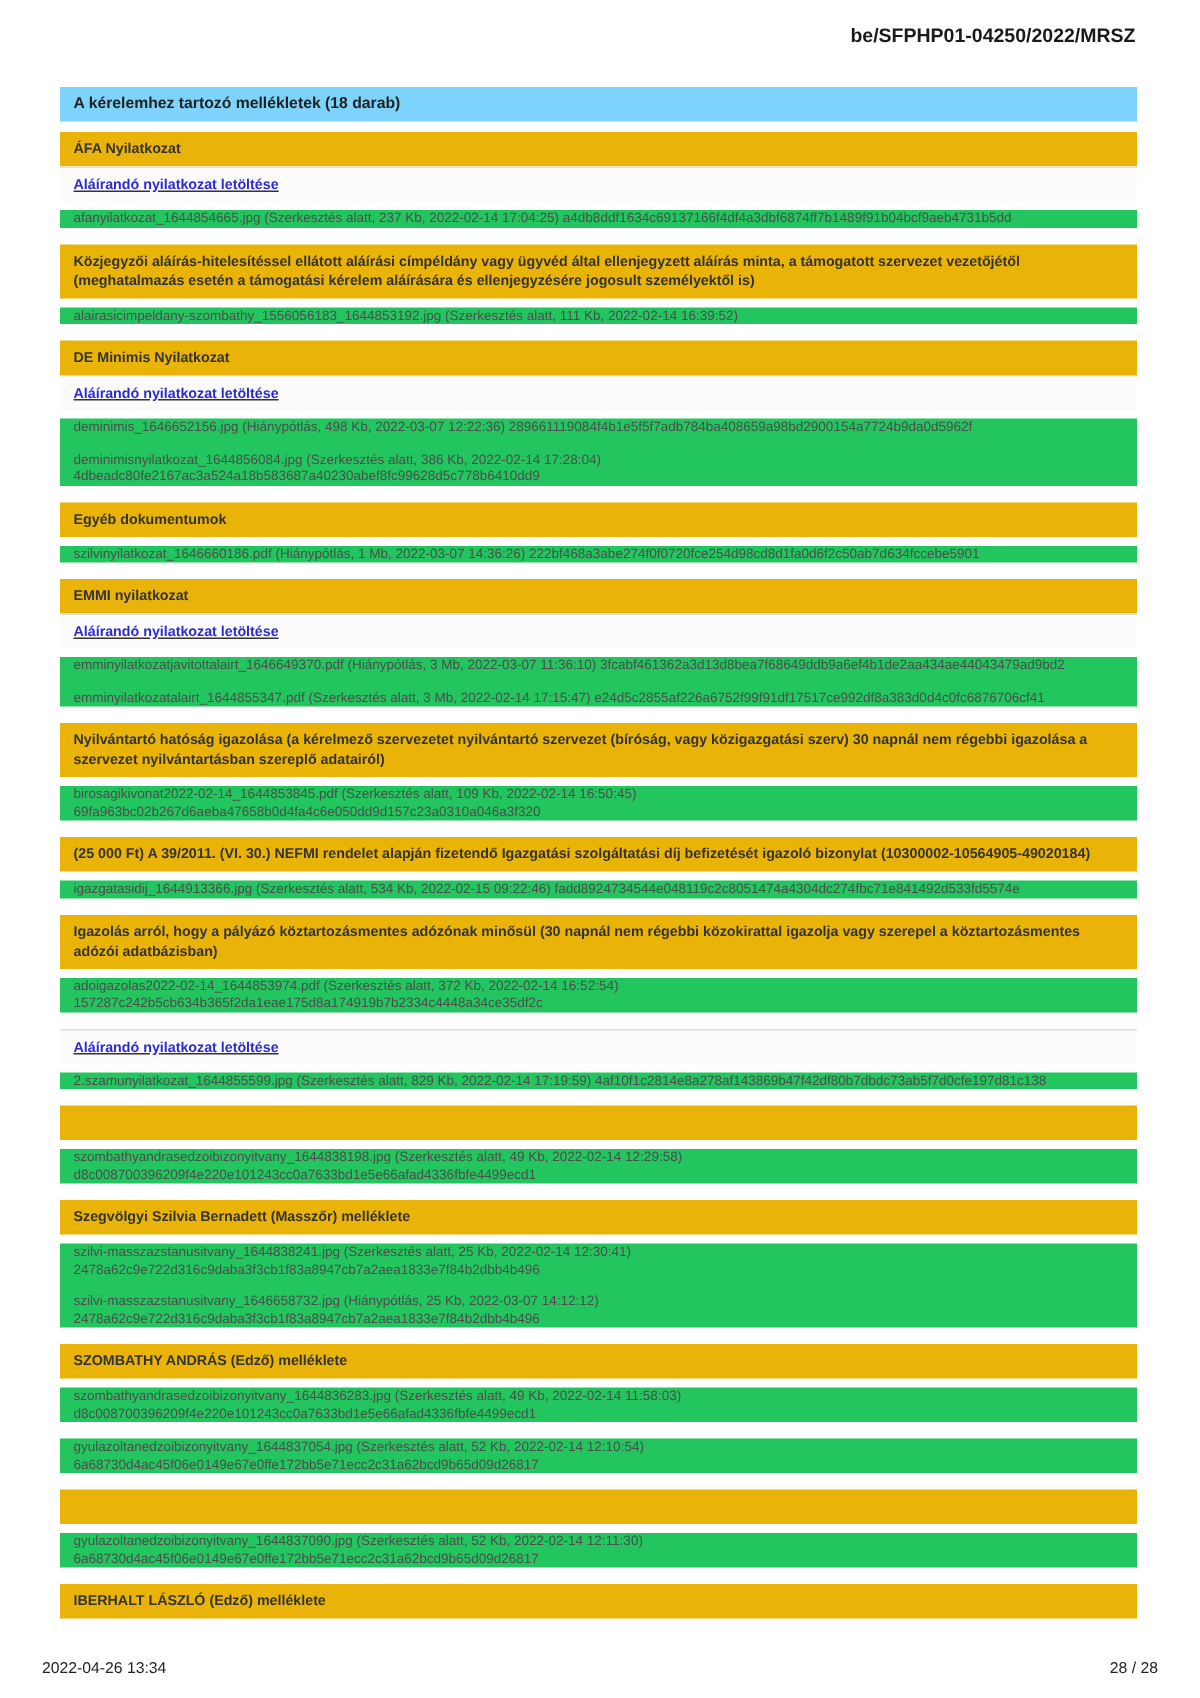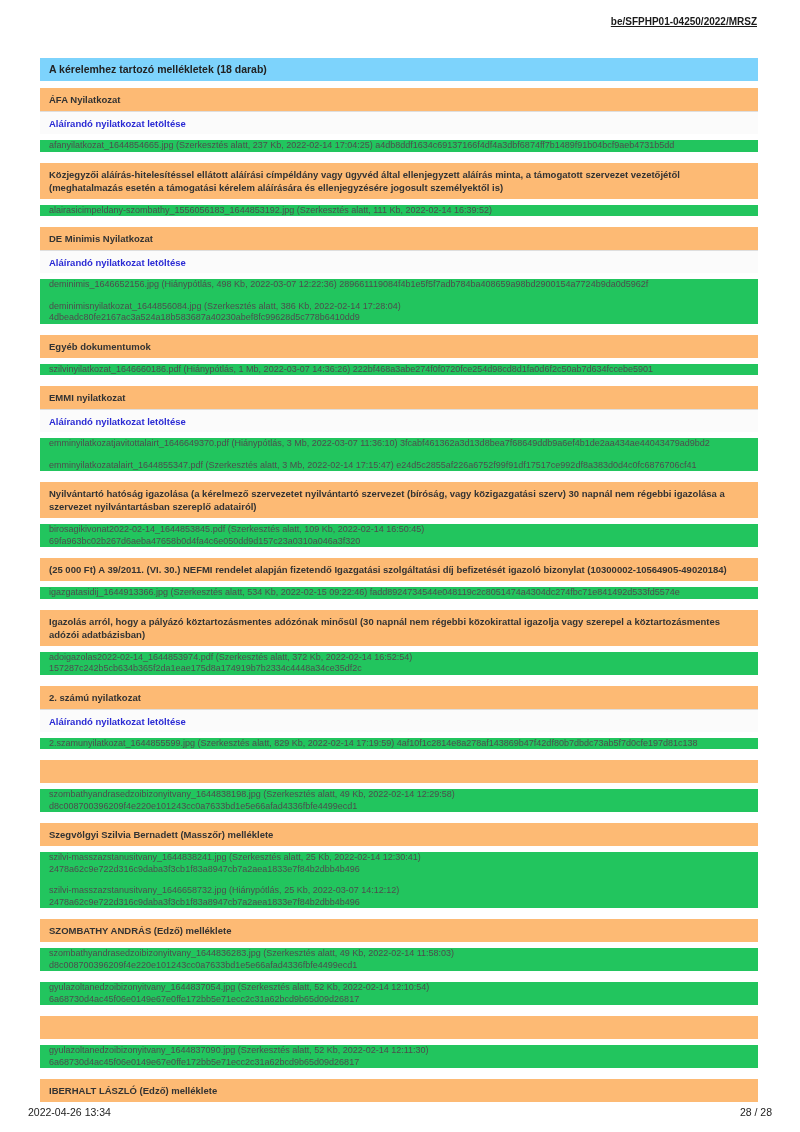--- a/index.html
+++ b/index.html
@@ -7,40 +7,40 @@
   body {
     width: 800px; height: 1132px;
     font-family: "Liberation Sans", "DejaVu Sans", sans-serif;
     position: relative;
     color: #333;
     overflow: hidden;
   }
   .page { width: 800px; height: 1132px; position: relative; background: #fff; }
   .doc-ref {
     position: absolute; top: 16px; right: 43px;
-    font-size: 10px; font-weight: bold; color: #1a1a1a; text-decoration: underline;
+    font-size: 13px; font-weight: bold; color: #1a1a1a;
   }
   .content { padding: 58px 42px 0 40px; }
   .main-title {
     background: #7dd3fc;
     font-size: 10.5px; font-weight: bold; color: #222;
     padding: 5px 9px; line-height: 13px;
     margin-bottom: 7px;
   }
   .section { margin-bottom: 11px; }
   .sec-title {
-    background: #fdba74;
+    background: #eab308;
     font-size: 9.5px; font-weight: bold; color: #333;
     padding: 5px 9px; line-height: 13px;
     min-height: 23px;
   }
   .link-row {
     background: #fbfbfb;
     border-top: 1px solid #dedede;
-    padding: 4px 9px; line-height: 12px;
+    padding: 4px 9px; line-height: 12px; text-decoration: underline;
   }
   .dl-link {
     font-size: 9.5px; font-weight: bold;
     text-decoration: none;
   }
   .files { background: #22c55e; }
   .file { padding: 0 9px; margin-top: 6px; }
   .file + .file { margin-top: 10px; }
   .file-line {
     font-size: 9px; color: #4d4d4d; line-height: 11.5px;
@@ -148,21 +148,20 @@
     <div class="sec-title">Igazolás arról, hogy a pályázó köztartozásmentes adózónak minősül (30 napnál nem régebbi közokirattal igazolja vagy szerepel a köztartozásmentes adózói adatbázisban)</div>
 
     <div class="files">
             <div class="file">
     <div class="file-line">adoigazolas2022-02-14_1644853974.pdf (Szerkesztés alatt, 372 Kb, 2022-02-14 16:52:54)</div>
     <div class="file-line">157287c242b5cb634b365f2da1eae175d8a174919b7b2334c4448a34ce35df2c</div>
   </div>
           </div>
   </section>
         <section class="section">
-    <div class="sec-title">2. számú nyilatkozat</div>
     <div class="link-row">
       <a href="#" class="dl-link" style="color: rgb(42, 42, 212);">Aláírandó nyilatkozat letöltése</a>
     </div>
     <div class="files">
             <div class="file">
     <div class="file-line">2.szamunyilatkozat_1644855599.jpg (Szerkesztés alatt, 829 Kb, 2022-02-14 17:19:59) 4af10f1c2814e8a278af143869b47f42df80b7dbdc73ab5f7d0cfe197d81c138</div>
 
   </div>
           </div>
   </section>

